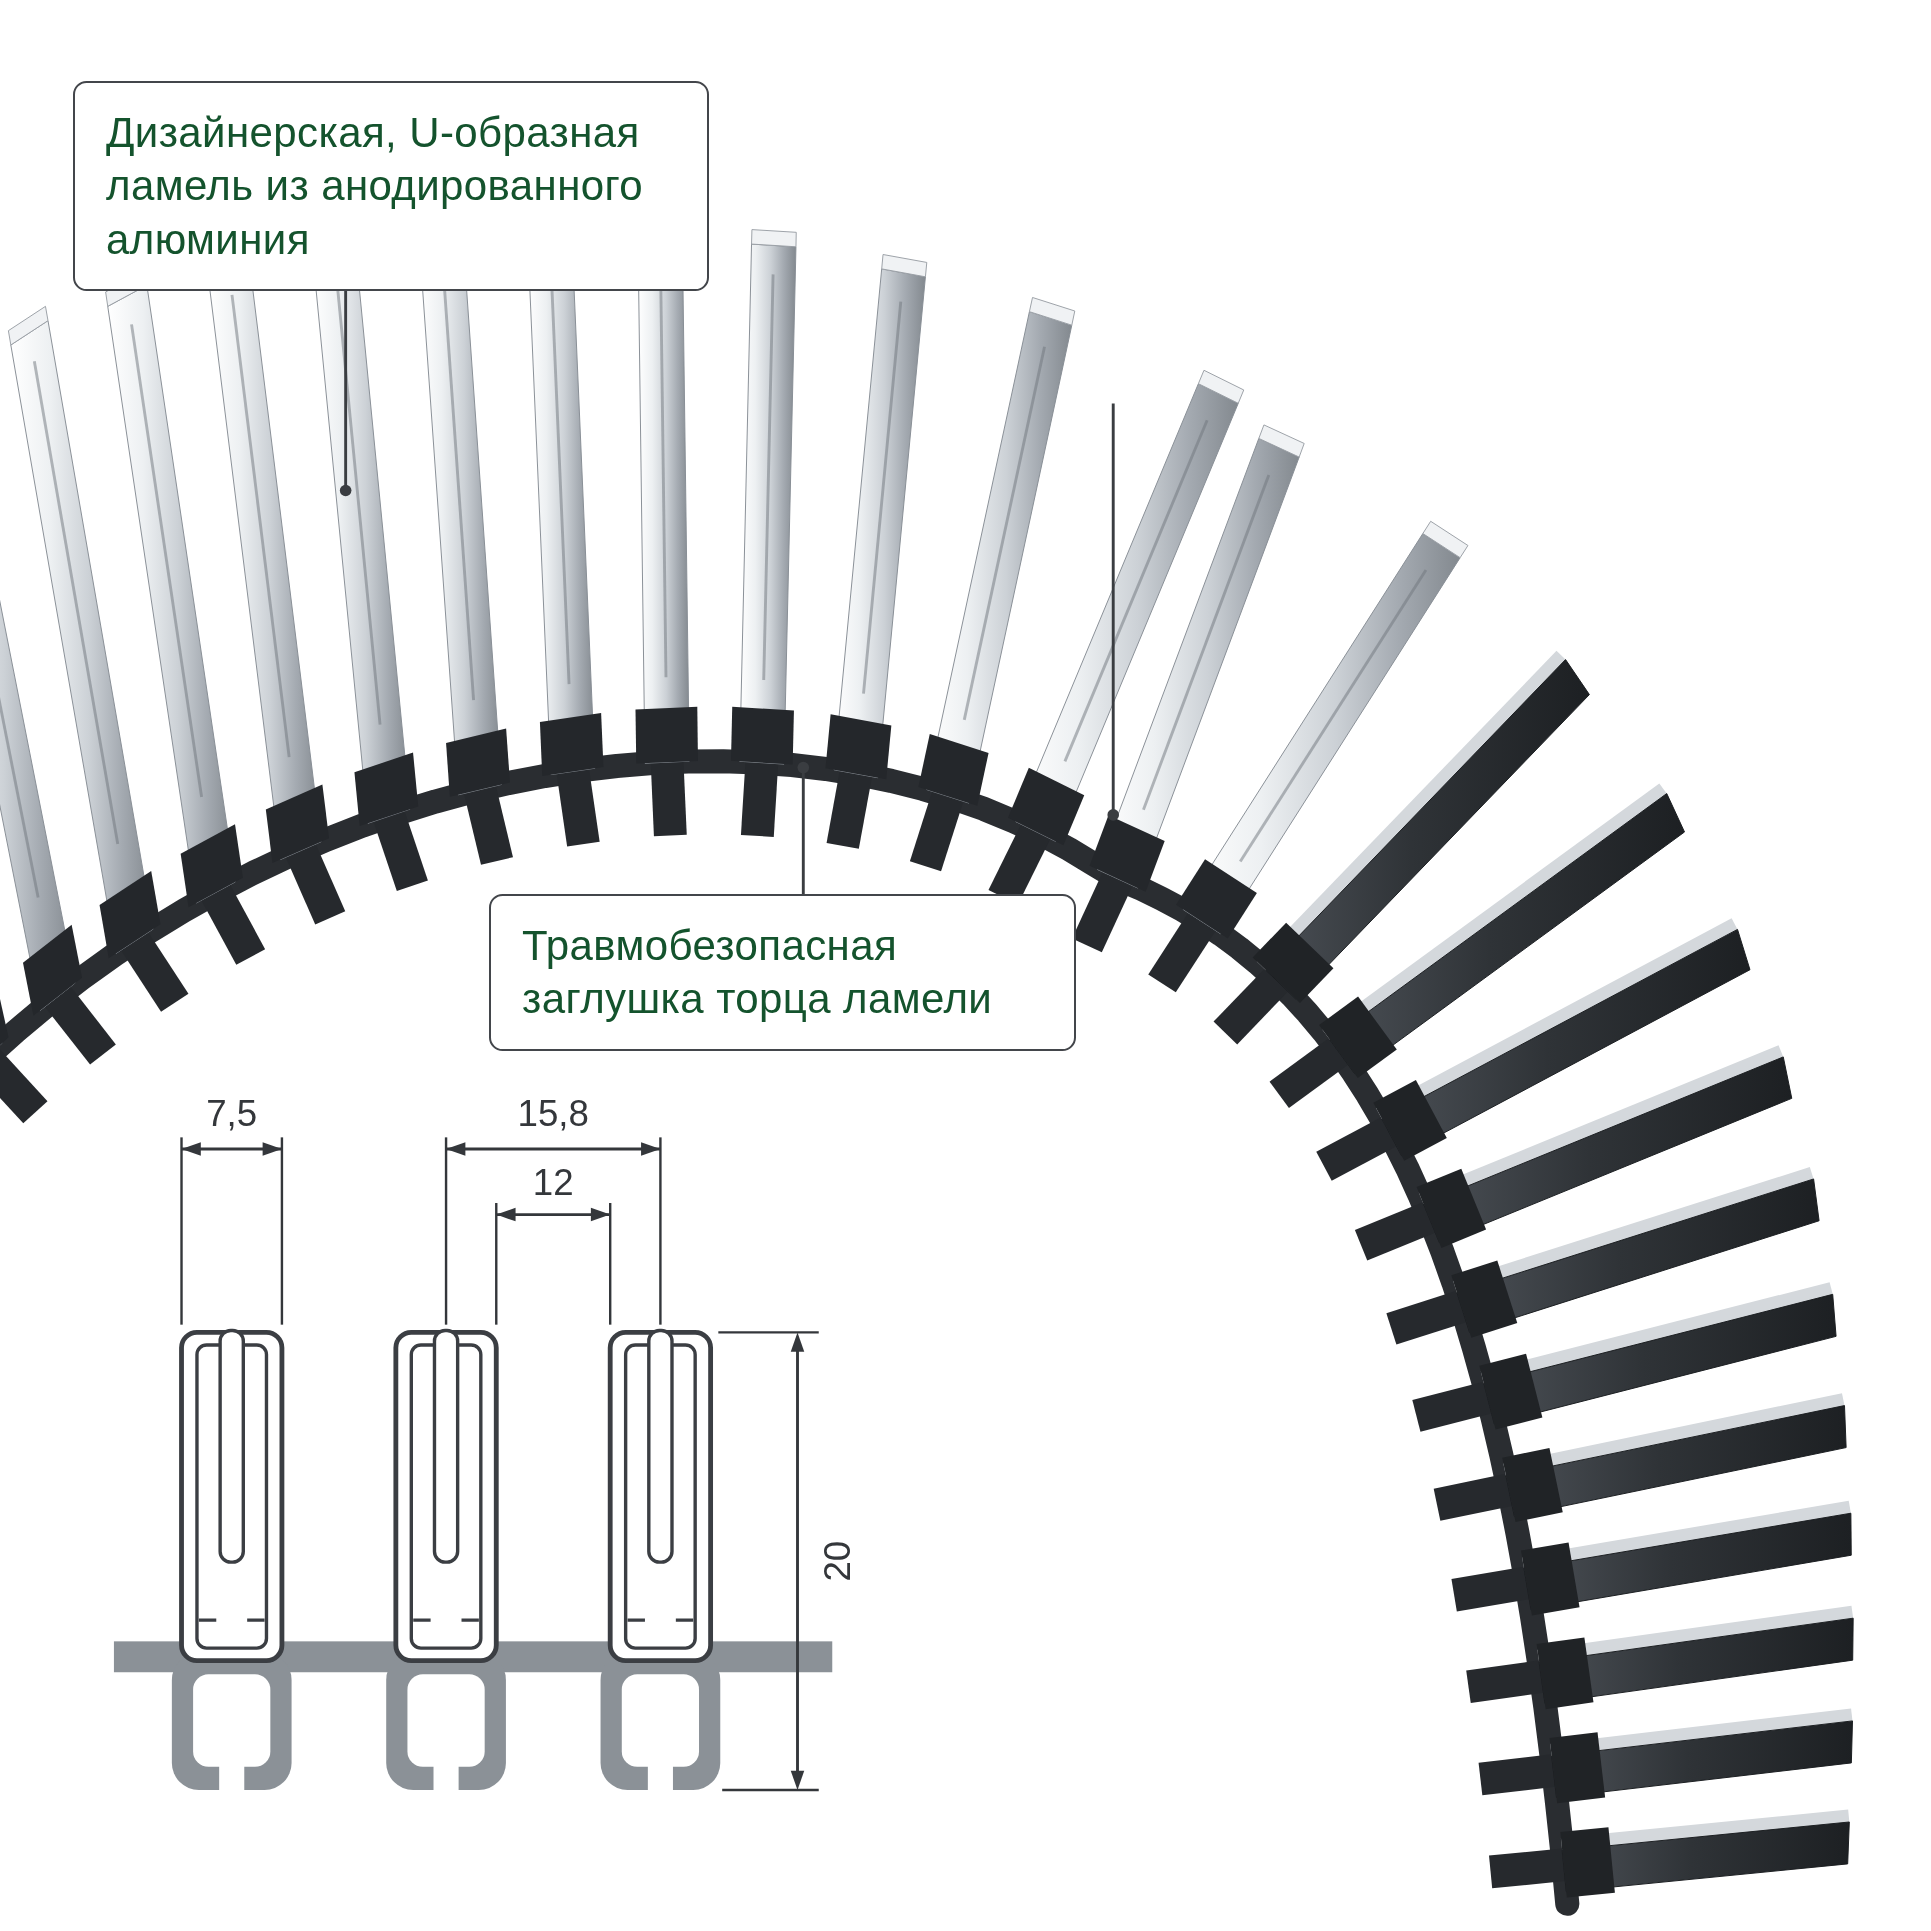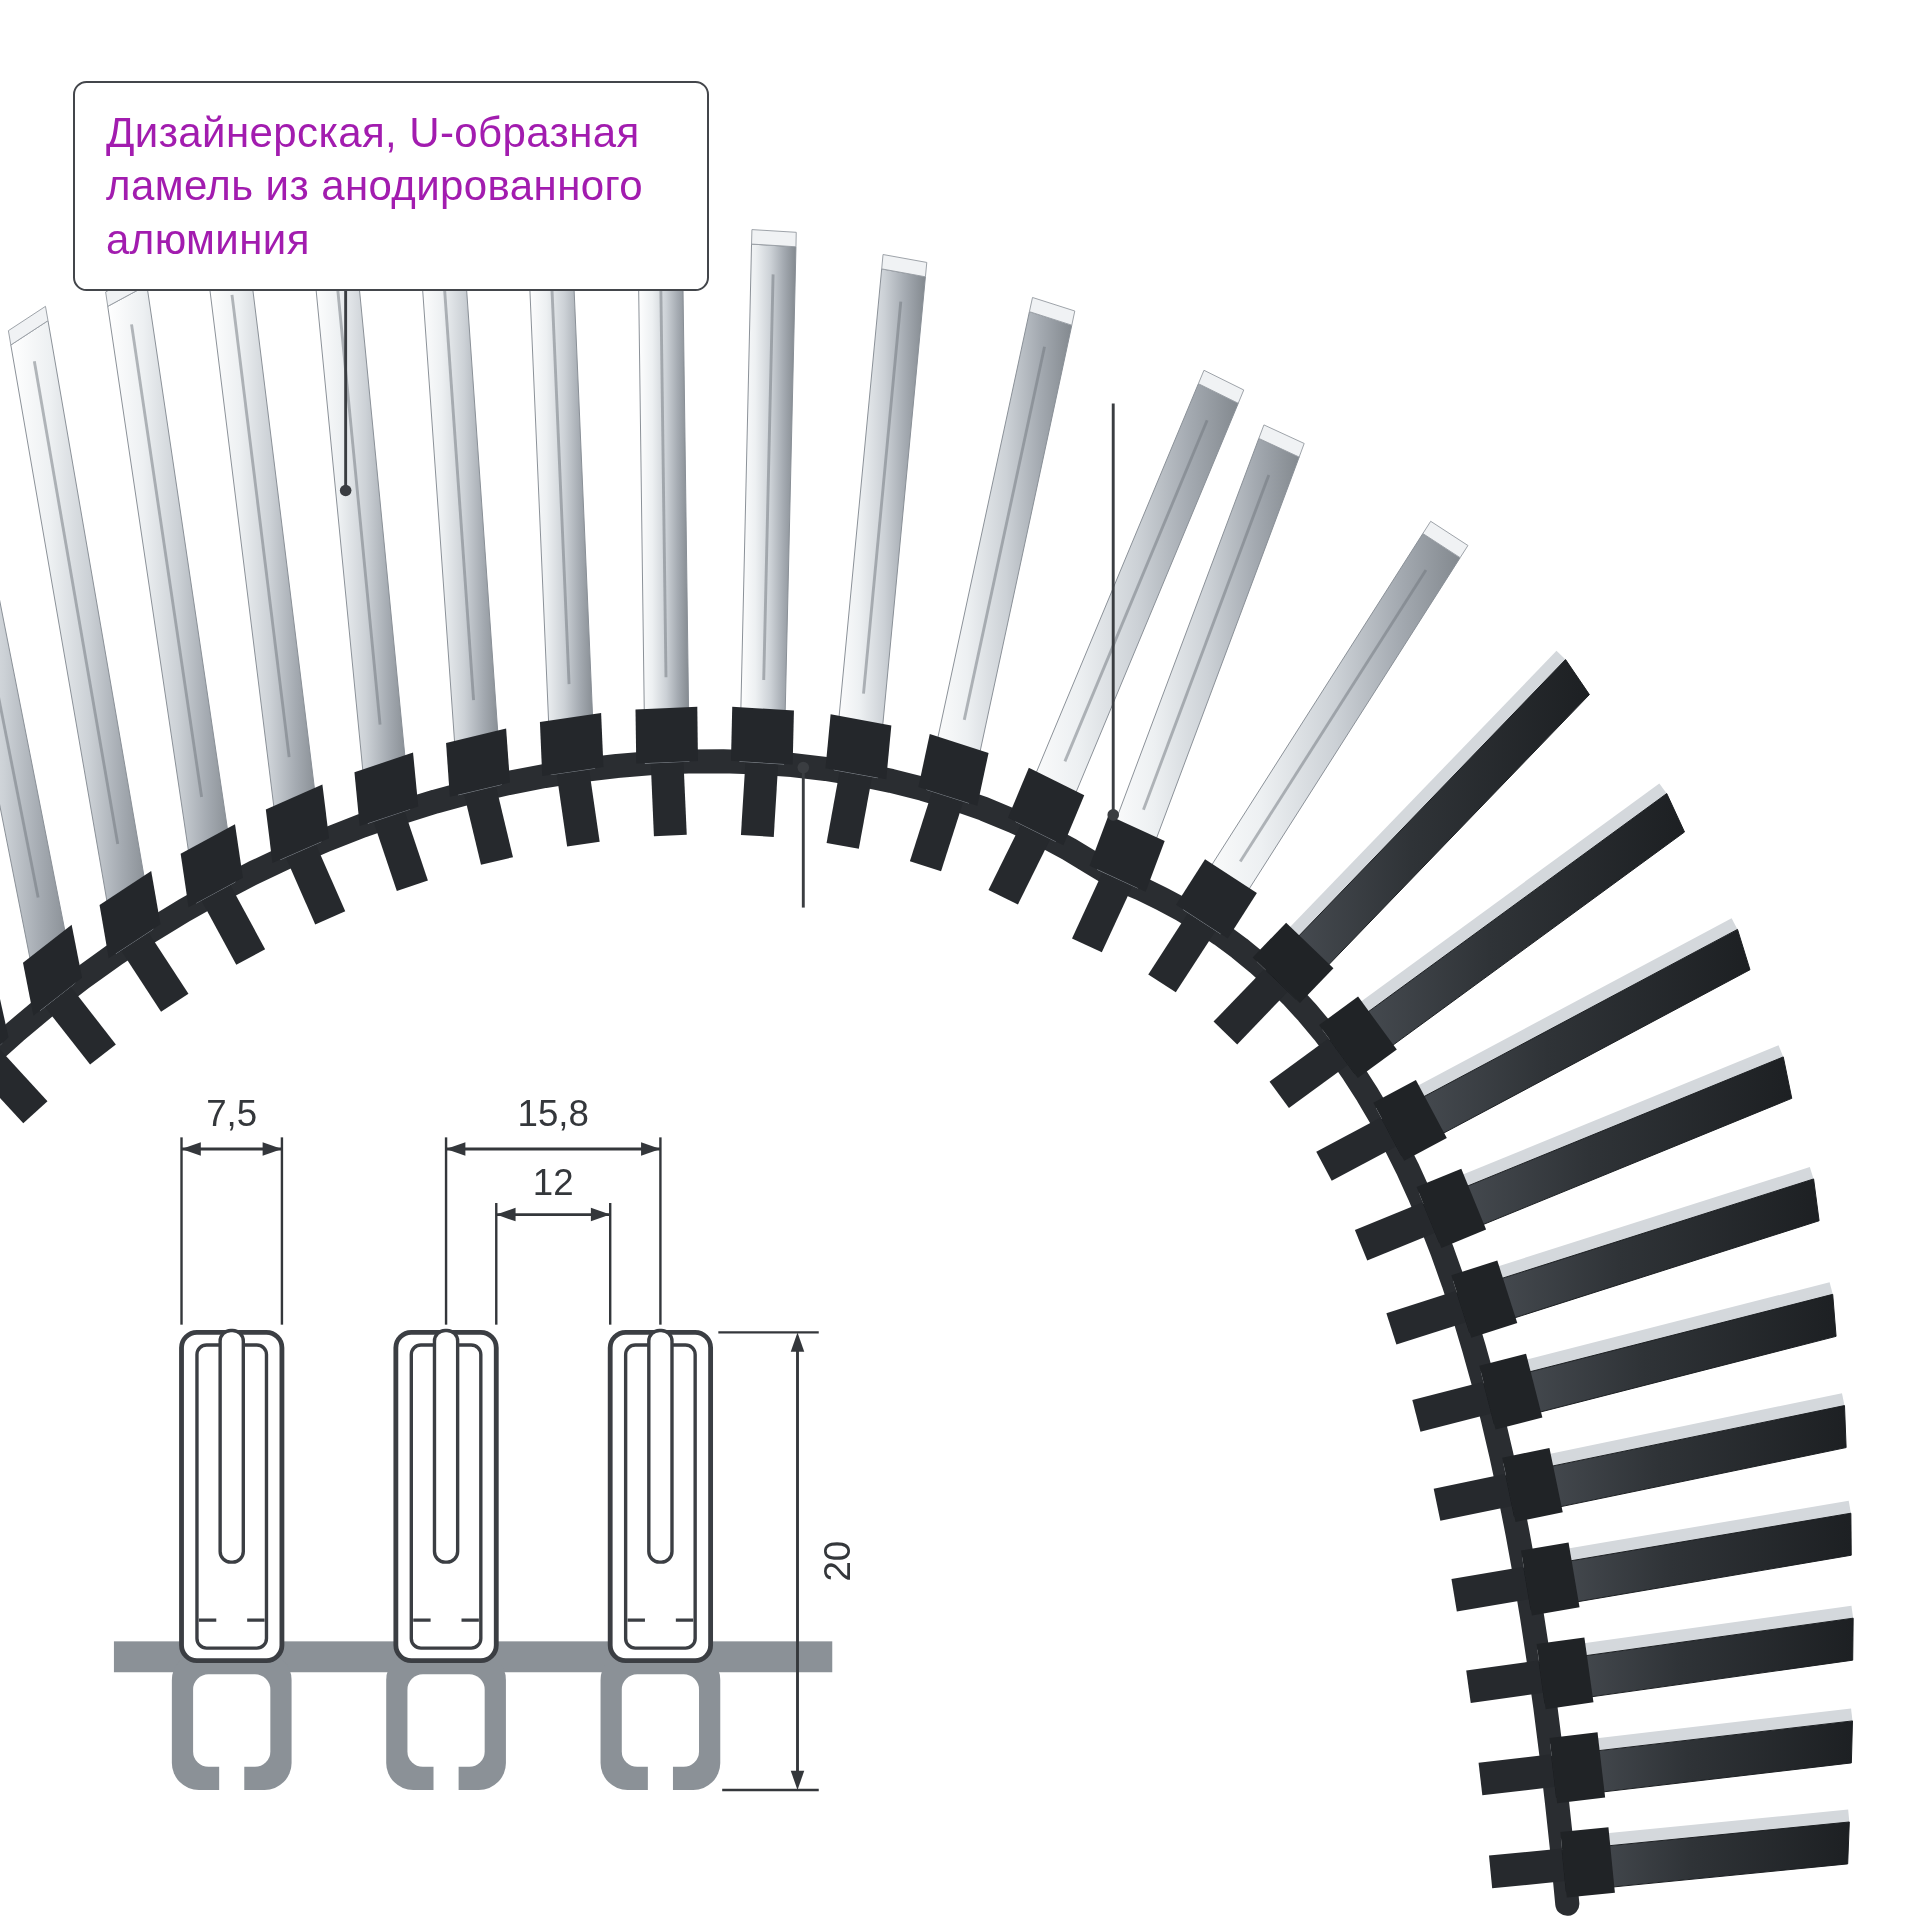--- a/index.html
+++ b/index.html
@@ -1,20 +1,20 @@
 <!DOCTYPE html>
 <html><head>
 <meta charset="utf-8">
 <style>
   html,body{margin:0;padding:0;background:#fff;}
   .canvas{position:relative;width:1931px;height:1931px;background:#fff;overflow:hidden;
           font-family:"Liberation Sans",sans-serif;}
   svg{position:absolute;left:0;top:0;}
   .callout{position:absolute;background:#fff;border:2.9px solid #43464b;border-radius:13.5px;
-           padding:23px 31px;font-size:42px;line-height:1.27;color:#a21caf;
+           padding:23px 31px;font-size:42px;line-height:1.27;color:#14532d;
            white-space:pre-line;letter-spacing:0.4px;}
   .dimtext{font-family:"Liberation Sans",sans-serif;font-size:38px;fill:#34373b;}
 </style>
 </head>
 <body>
 
 <div class="canvas">
 
   <svg width="1931" height="1931" viewBox="0 0 2000 2000">
     <defs>
@@ -229,14 +229,16 @@
       <line x1="832" y1="795" x2="832" y2="940" stroke-width="3"></line>
       <circle cx="832" cy="795" r="6" stroke="none"></circle>
     </g>
   </svg>
 
   <div class="callout" style="left:73px;top:81px;width:570px">Дизайнерская, U-образная
 ламель из анодированного
 алюминия</div>
 
 
+  <div class="callout" style="left:489px;top:894px;width:521px">Травмобезопасная
+заглушка торца ламели</div>
 </div>
 
 
 </body></html>

